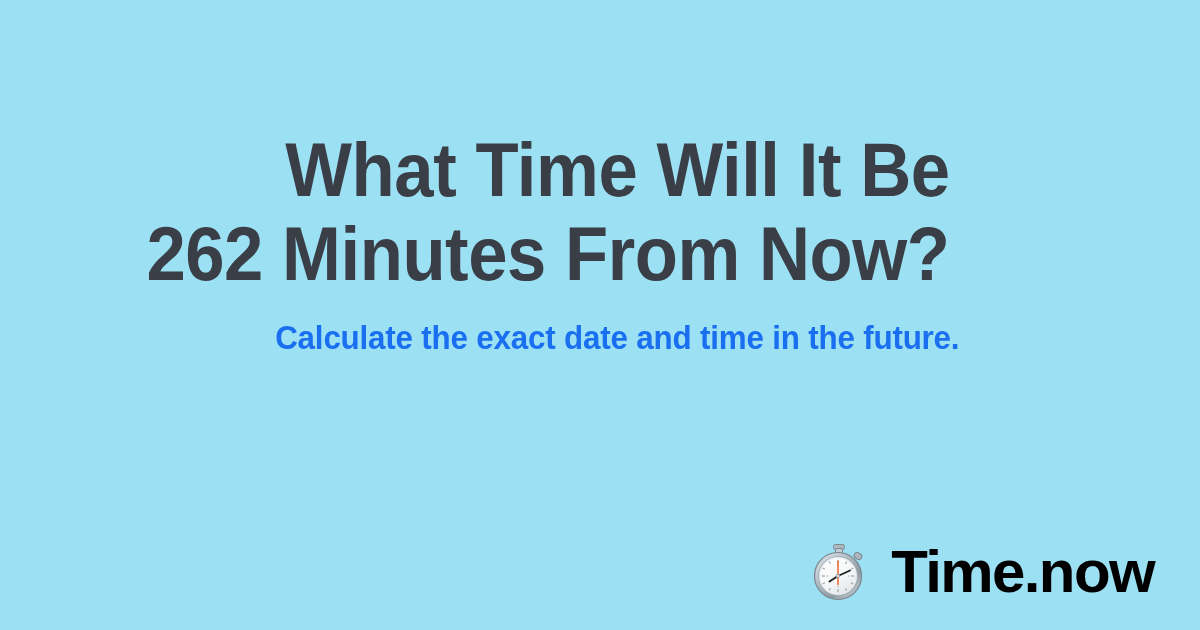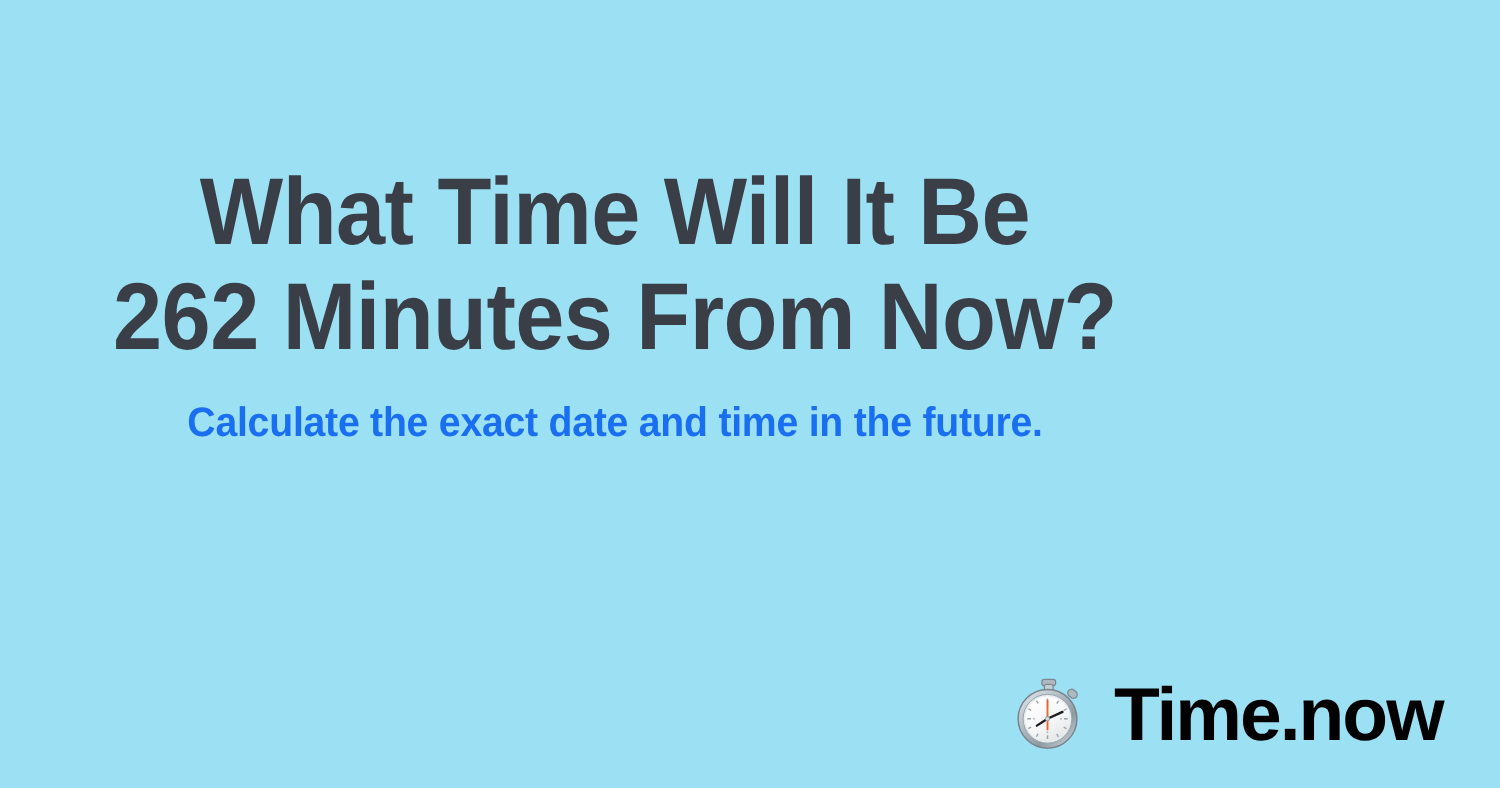--- a/index.html
+++ b/index.html
@@ -22,21 +22,21 @@
     box-sizing: border-box;
     overflow: hidden;
   }
 
   
   .hero {
     position: absolute;
     left: 0;
     top: 128px;
     width: 984px;
-    text-align: center;
+    text-align: right;
   }
 
   .headline {
     margin: 0;
     padding: 0;
     color: #3a3f47;
     font-family: "Liberation Sans Narrow", "Liberation Sans", sans-serif;
     font-size: 76px;
     font-weight: bold;
     line-height: 84px;
@@ -64,20 +64,21 @@
     transform-origin: 50% 50%;
     white-space: nowrap;
   }
 
   
   .brand {
     position: absolute;
     right: 46px;
     bottom: 28px;
     display: flex;
+    align-items: center;
     gap: 24px;
   }
 
   .brand-wordmark {
     color: #000000;
     font-family: "Liberation Sans", sans-serif;
     font-size: 60px;
     font-weight: bold;
     line-height: 60px;
     letter-spacing: -1.6px;

